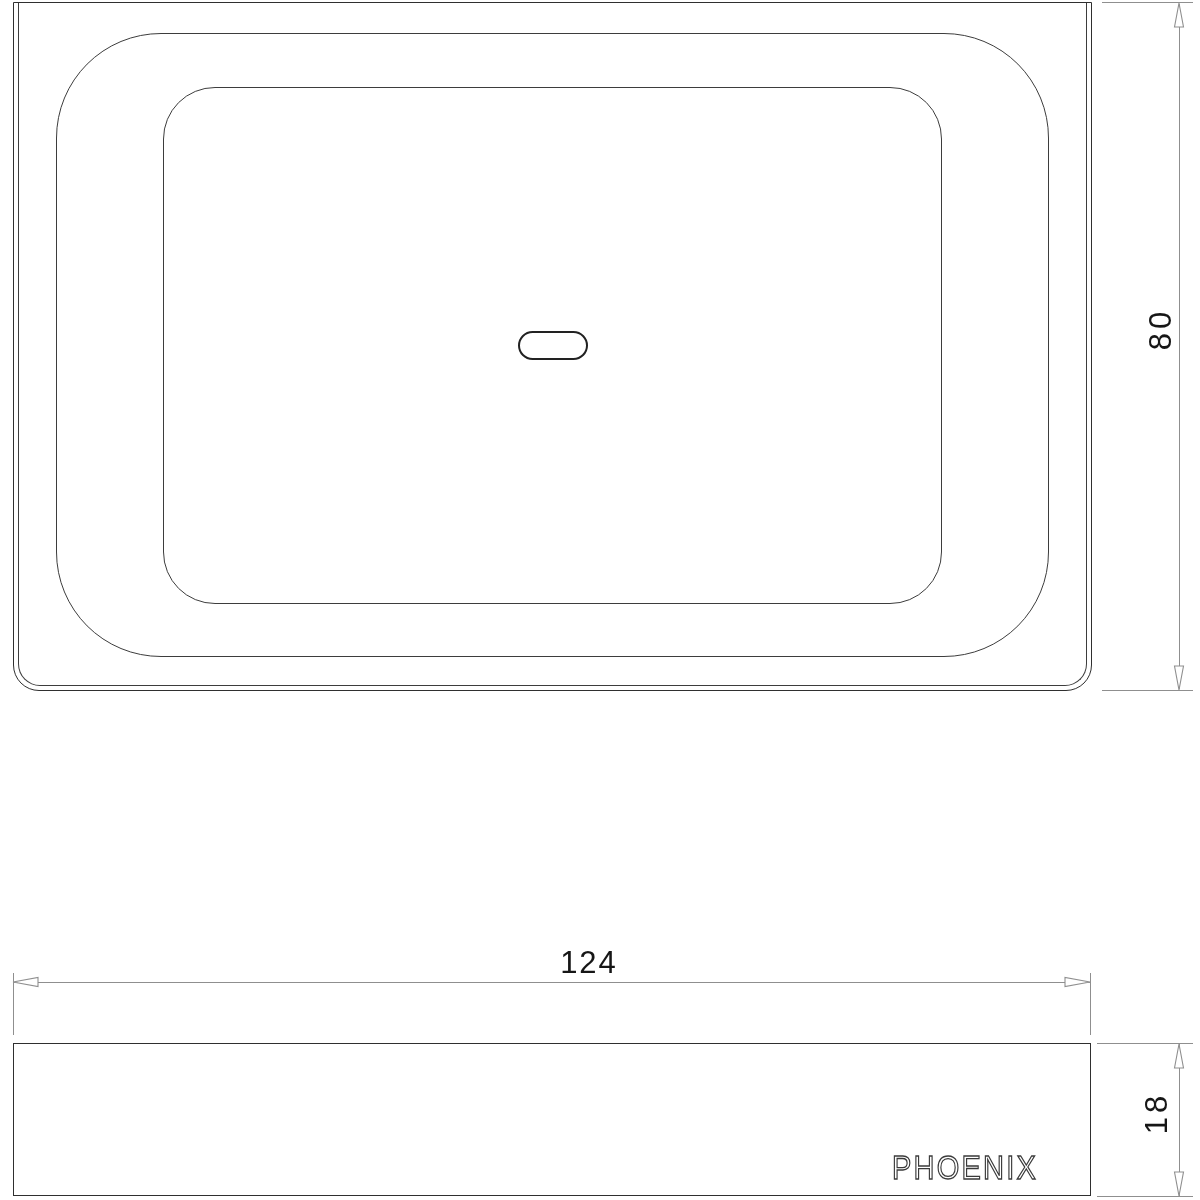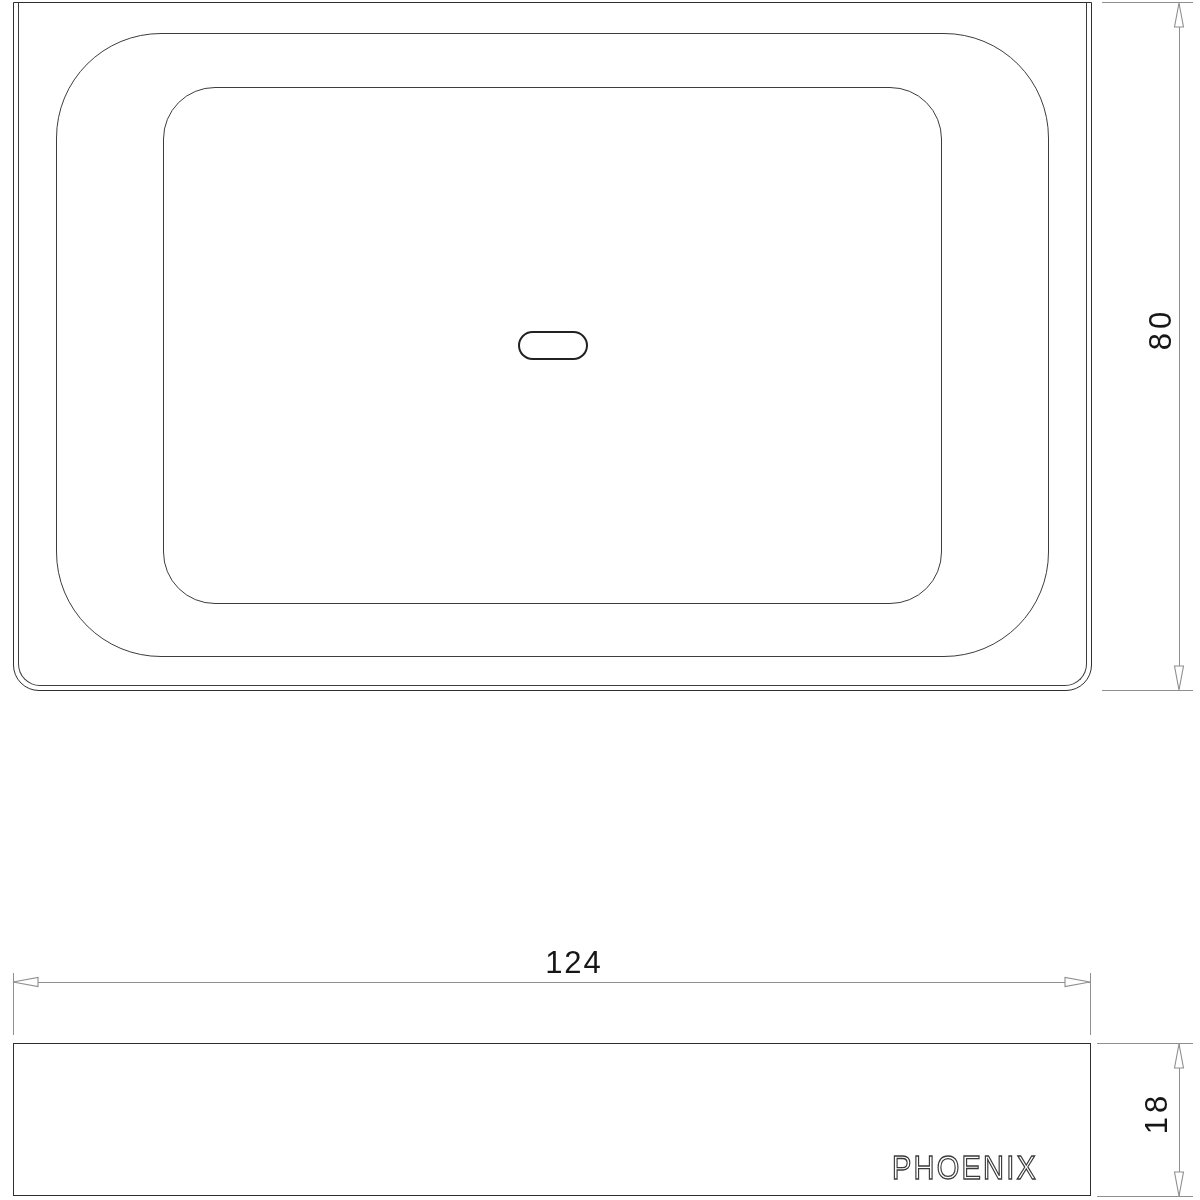--- a/index.html
+++ b/index.html
@@ -91,21 +91,21 @@
   <div class="logo">PHOENIX</div>
 
   <div class="hline" style="left:1102px; top:2px;   width:91px;"></div>
   <div class="hline" style="left:1102px; top:690px; width:91px;"></div>
   <div class="vline" style="left:1179px; top:4px; height:685px;"></div>
   <div class="dim-label vertical" style="left:1120px; top:289px; width:80px; height:80px;">80</div>
 
   <div class="vline" style="left:13px;   top:973px; height:62px;"></div>
   <div class="vline" style="left:1090px; top:973px; height:62px;"></div>
   <div class="hline" style="left:14px;   top:982px; width:1076px;"></div>
-  <div class="dim-label" style="left:514px; top:944px; width:120px; height:36px;">124</div>
+  <div class="dim-label" style="left:529px; top:944px; width:120px; height:36px;">124</div>
 
   <div class="hline" style="left:1097px; top:1043px; width:96px;"></div>
   <div class="hline" style="left:1097px; top:1196px; width:96px;"></div>
   <div class="vline" style="left:1179px; top:1044px; height:152px;"></div>
   <div class="dim-label vertical" style="left:1116px; top:1073px; width:80px; height:80px;">18</div>
 
   <svg class="arrow-layer" xmlns="http://www.w3.org/2000/svg">
     <polygon points="1179,3 1174.5,27 1183.5,27"></polygon>
     <polygon points="1179,690 1174.5,666 1183.5,666"></polygon>
     <polygon points="13,982 38,977.5 38,986.5"></polygon>

